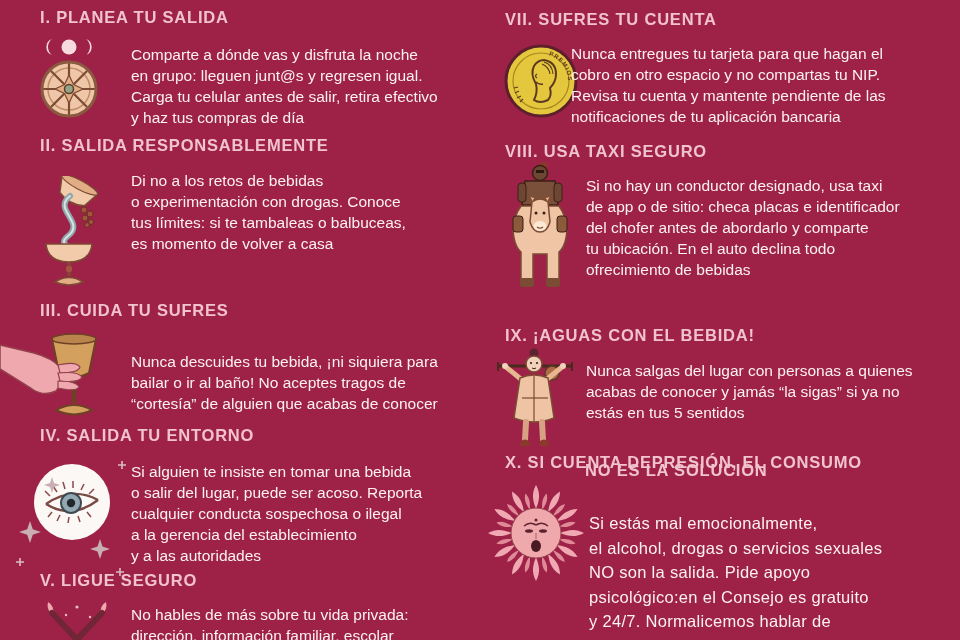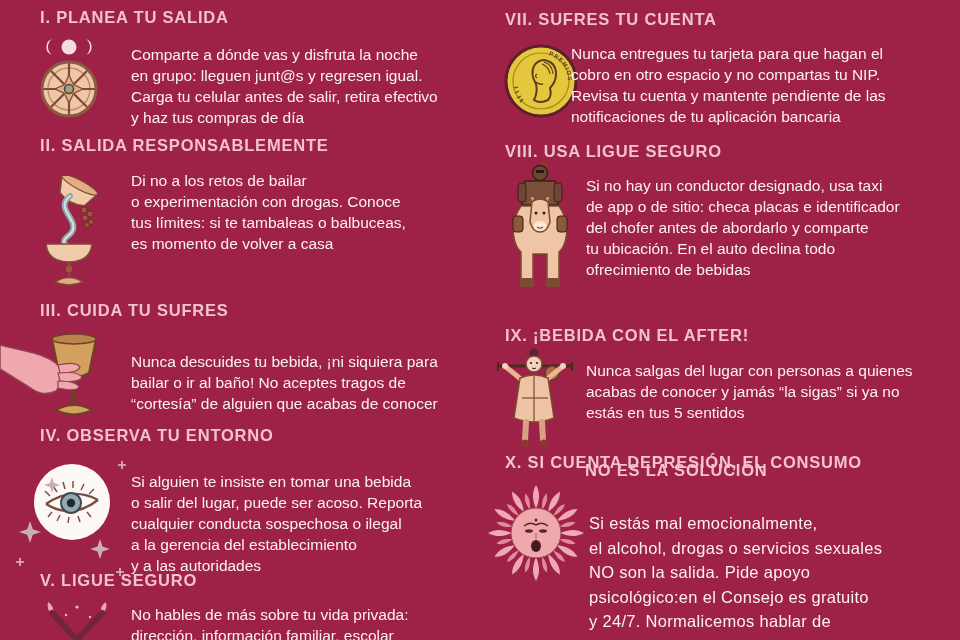--- a/index.html
+++ b/index.html
@@ -21,21 +21,21 @@
     margin:6px;position:absolute;
     font-size:15.5px;font-weight:400;line-height:21px;
     color:#FBF0F2;white-space:pre-line;width:380px;
   }
   .bod.big{font-size:16.5px;line-height:24.5px;letter-spacing:.3px}
   .icon{position:absolute}
   
   #s1{left:40px;top:8px}    #s1 .icon{left:-10px;top:26px} #s1 .bod{left:85px;top:30px}
   #s2{left:40px;top:136px}  #s2 .icon{left:0;top:40px}     #s2 .bod{left:85px;top:28px}
   #s3{left:40px;top:301px}  #s3 .icon{left:-40px;top:22px} #s3 .bod{left:85px;top:44px}
-  #s4{left:40px;top:426px}  #s4 .icon{left:-30px;top:26px} #s4 .bod{left:85px;top:39px}
+  #s4{left:40px;top:426px}  #s4 .icon{left:-30px;top:26px} #s4 .bod{left:85px;top:29px}
   #s5{left:40px;top:571px}  #s5 .icon{left:-2px;top:27px}  #s5 .bod{left:85px;top:27px}
   #s7{left:505px;top:10px}  #s7 .icon{left:-1px;top:34px}  #s7 .bod{left:60px;top:27px}
   #s8{left:505px;top:142px} #s8 .icon{left:2px;top:18px}   #s8 .bod{left:75px;top:27px}
   #s9{left:505px;top:326px} #s9 .icon{left:-13px;top:20px} #s9 .bod{left:75px;top:28px}
   #s10{left:505px;top:453px}#s10 .icon{left:-19px;top:25px}#s10 .bod{left:78px;top:52px}
 </style>
 </head>
 <body>
 
 <section class="sec" id="s1">
@@ -78,21 +78,21 @@
           <circle cx="45" cy="42" r="3"></circle>
         <circle cx="51" cy="46" r="2.6"></circle>
           <circle cx="47" cy="49" r="2.4"></circle>
       </g>
       <path d="M6 68 H52 Q50 86 29 86 Q8 86 6 68 Z" fill="#F2CBAB" stroke="#7C4B33" stroke-width="1.5"></path>
       <line x1="29" y1="86" x2="29" y2="100" stroke="#7C4B33" stroke-width="3.5"></line>
       <circle cx="29" cy="93" r="3.2" fill="#A2543C"></circle>
       <path d="M15 106 Q29 97 43 106 Q29 112 15 106 Z" fill="#E2AC85" stroke="#7C4B33" stroke-width="1.5"></path>
     </svg>
   </div>
-  <p class="bod">Di no a los retos de bailar
+  <p class="bod">Di no a los retos de bebidas
 o experimentación con drogas. Conoce
 tus límites: si te tambaleas o balbuceas,
 es momento de volver a casa</p>
 </section>
 
 <section class="sec" id="s3">
   <h2 class="ttl">III. CUIDA TU SUFRES</h2>
   <div class="icon">
     <svg width="116" height="100" viewBox="0 0 116 100">
       <path d="M52 16 Q74 8 96 16 L89 50 Q74 58 59 50 Z" fill="#D3A05E" stroke="#6E4026" stroke-width="2"></path>
@@ -104,21 +104,21 @@
       <path d="M58 50 Q78 48 82 54 Q80 60 60 58 Z" fill="#EFA9AE" stroke="#93404E" stroke-width="1.2"></path>
       <path d="M58 58 Q76 58 79 64 Q76 69 58 65 Z" fill="#EFA9AE" stroke="#93404E" stroke-width="1.2"></path>
     </svg>
   </div>
   <p class="bod">Nunca descuides tu bebida, ¡ni siquiera para
 bailar o ir al baño! No aceptes tragos de
 “cortesía” de alguien que acabas de conocer</p>
 </section>
 
 <section class="sec" id="s4">
-  <h2 class="ttl">IV. OBSERVA TU ENTORNO</h2>
+  <h2 class="ttl">IV. SALIDA TU ENTORNO</h2>
   <div class="icon">
     <svg width="118" height="128" viewBox="0 0 118 128">
       <circle cx="62" cy="50" r="38" fill="#FBF8F6"></circle>
       <path d="M36 52 Q62 34 88 48" fill="none" stroke="#7A4A44" stroke-width="2.4"></path>
       <path d="M36 52 Q62 68 88 48" fill="none" stroke="#7A4A44" stroke-width="2.4"></path>
       <circle cx="61" cy="51" r="10" fill="#92A8B2" stroke="#3E4A50" stroke-width="2"></circle>
       <circle cx="61" cy="51" r="4.2" fill="#23282C"></circle>
       <g stroke="#8A4A48" stroke-width="1.5" fill="none">
         <path d="M40 44 l-5 -5 M47 40 l-4 -6 M55 37 l-2 -7 M63 36 l0 -7 M71 38 l3 -6 M79 42 l5 -5"></path>
         <path d="M42 60 l-4 5 M50 63 l-3 6 M59 65 l-1 6 M68 64 l2 6 M77 60 l4 5"></path>
@@ -183,21 +183,21 @@
       </g>
     </svg>
   </div>
   <p class="bod">Nunca entregues tu tarjeta para que hagan el
 cobro en otro espacio y no compartas tu NIP.
 Revisa tu cuenta y mantente pendiente de las
 notificaciones de tu aplicación bancaria</p>
 </section>
 
 <section class="sec" id="s8">
-  <h2 class="ttl">VIII. USA LIGUE SEGURO</h2>
+  <h2 class="ttl">VIII. USA TAXI SEGURO</h2>
   <div class="icon">
     <svg width="66" height="132" viewBox="0 0 66 132">
       <path d="M33 3 q6 -3 9 3 q-5 2 -9 0 Z" fill="#8A3A2A"></path>
       <circle cx="33" cy="13" r="7.5" fill="#6E4634" stroke="#3A2014" stroke-width="1.5"></circle>
       <rect x="29" y="10" width="8" height="3" fill="#2A1810"></rect>
       <path d="M18 21 h30 l3 24 h-36 Z" fill="#7A503A" stroke="#3A2014" stroke-width="1.5"></path>
       <rect x="11" y="23" width="8" height="19" rx="3.5" fill="#6E4634" stroke="#3A2014"></rect>
       <rect x="47" y="23" width="8" height="19" rx="3.5" fill="#6E4634" stroke="#3A2014"></rect>
       <path d="M14 46 Q4 60 7 78 Q9 88 14 92 L14 124 H26 L26 94 H40 L40 124 H52 L52 92 Q57 88 59 78 Q62 60 52 46 Z" fill="#F0C5A6" stroke="#7C4B33" stroke-width="1.5"></path>
       <rect x="13" y="118" width="14" height="9" rx="2.5" fill="#7C4B33"></rect>
@@ -213,21 +213,21 @@
     </svg>
   </div>
   <p class="bod">Si no hay un conductor designado, usa taxi
 de app o de sitio: checa placas e identificador
 del chofer antes de abordarlo y comparte
 tu ubicación. En el auto declina todo
 ofrecimiento de bebidas</p>
 </section>
 
 <section class="sec" id="s9">
-  <h2 class="ttl">IX. ¡BEBIDA CON EL AFTER!</h2>
+  <h2 class="ttl">IX. ¡AGUAS CON EL BEBIDA!</h2>
   <div class="icon">
     <svg width="86" height="102" viewBox="0 0 86 102">
       <line x1="6" y1="20" x2="80" y2="20" stroke="#4A2A1C" stroke-width="3"></line>
       <line x1="6" y1="16" x2="6" y2="25" stroke="#4A2A1C" stroke-width="2"></line>
       <line x1="80" y1="16" x2="80" y2="25" stroke="#4A2A1C" stroke-width="2"></line>
       <circle cx="60" cy="27" r="7" fill="#B06A45" stroke="#5C3A28" stroke-width="1.5"></circle>
       <circle cx="42" cy="7" r="4.5" fill="#5C2430"></circle>
       <circle cx="42" cy="18" r="8" fill="#F2D2BC" stroke="#7C4B33" stroke-width="1.5"></circle>
       <circle cx="39" cy="17" r="1.1" fill="#3A2014"></circle>
         <circle cx="45" cy="17" r="1.1" fill="#3A2014"></circle>

